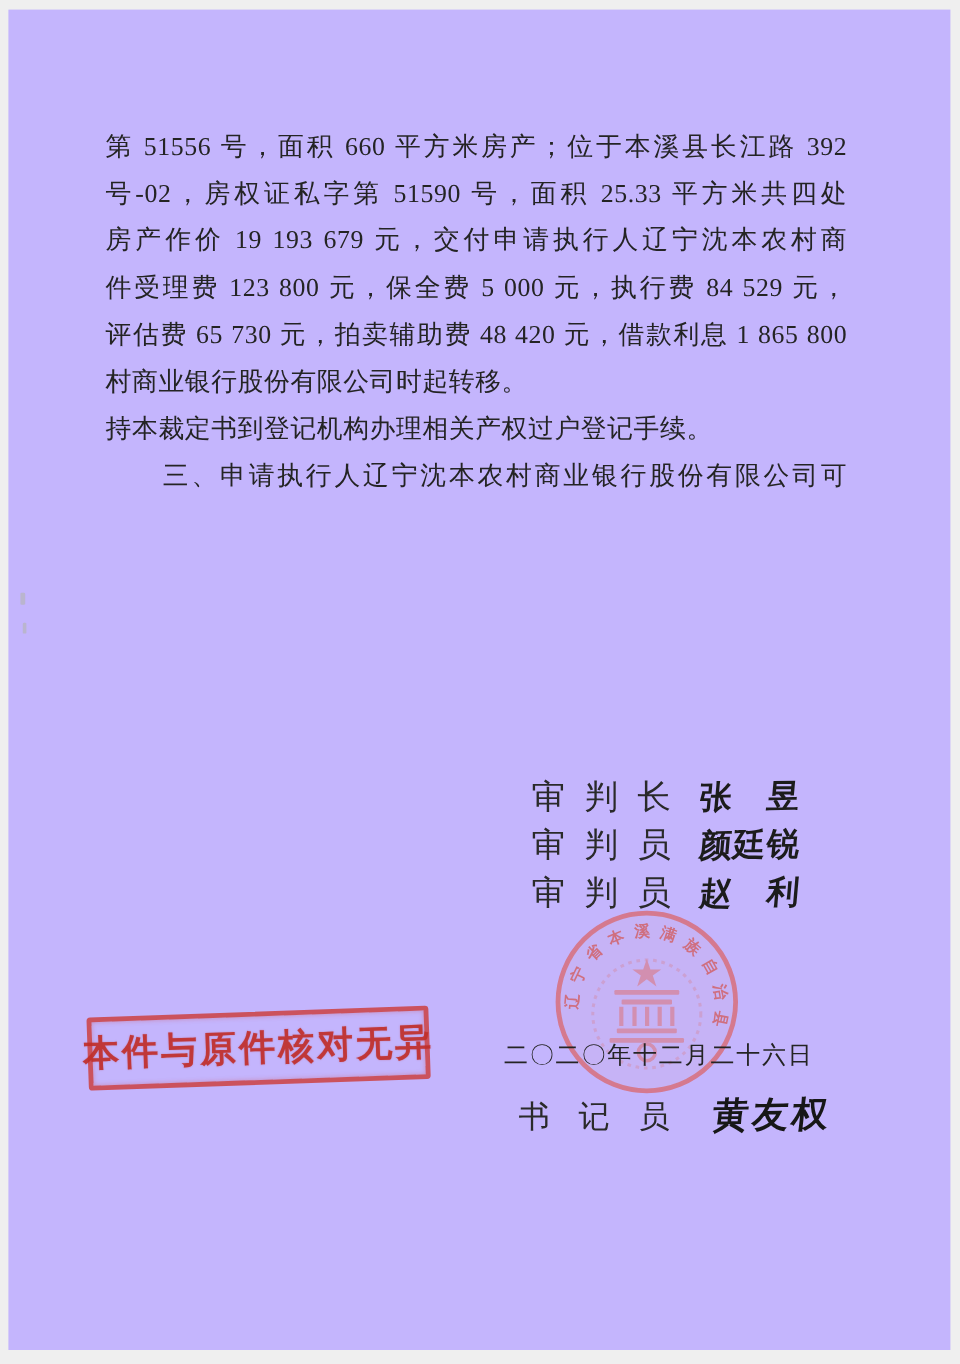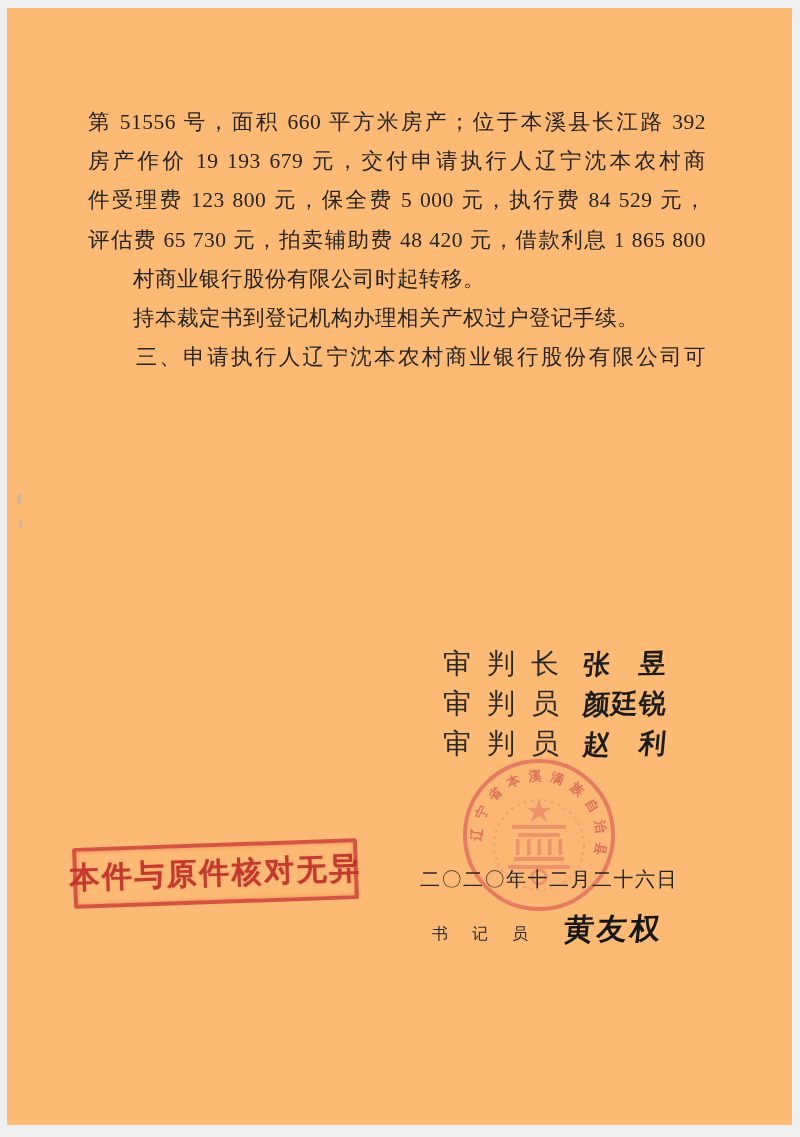--- a/index.html
+++ b/index.html
@@ -4,50 +4,50 @@
 <style>
   html,body{margin:0;padding:0;}
   body{
     width:800px;height:1137px;position:relative;
     background:#efefef;
     font-family:"Liberation Serif","DejaVu Serif",serif;
     overflow:hidden;
   }
   .page{
     position:absolute;left:7px;top:8px;width:785px;height:1117px;
-    background:#fdba74;
+    background:#c4b5fd;
   }
   
   .body-text{
     position:absolute;left:81px;top:95px;width:618px;
     font-size:21.5px;color:#242424;
   }
   .body-line{
     height:39.2px;line-height:39.2px;white-space:normal;
     text-align:justify;text-align-last:justify;
     letter-spacing:0.5px;
   }
-  .body-line.short{text-align-last:left;margin-left:45px;}
+  .body-line.short{text-align-last:left;}
   
   .sig-row{position:absolute;left:436px;white-space:nowrap;}
   .sig-label{
     font-size:28px;color:#2a2a2a;letter-spacing:16px;
   }
   .sig-name{
     display:inline-block;font-size:27px;font-weight:bold;color:#1c1c1c;
     margin-left:4px;transform:skewX(-6deg) rotate(-1deg);
     letter-spacing:1px;
   }
   
   .date-line{
     position:absolute;left:413px;top:858px;
     font-size:20px;color:#242424;letter-spacing:1.5px;white-space:nowrap;
   }
   .clerk-row{position:absolute;left:425px;top:901px;white-space:nowrap;}
-  .clerk-label{font-size:16px;color:#2a2a2a;letter-spacing:24px;}
+  .clerk-label{font-size:26px;color:#2a2a2a;letter-spacing:24px;}
   .clerk-name{
     display:inline-block;font-size:30px;font-weight:bold;color:#171717;
     margin-left:8px;transform:skewX(-7deg) rotate(-1deg);letter-spacing:3px;
   }
   
   .seal{
     position:absolute;left:449px;top:749px;width:166px;height:158px;
     opacity:0.88;pointer-events:none;
   }
   .seal svg{filter:blur(0.3px);}
@@ -69,20 +69,21 @@
   .bind-mark.m1{left:10px;top:486px;width:4px;height:10px;}
   .bind-mark.m2{left:12px;top:511px;width:3px;height:9px;}
 </style>
 </head>
 <body>
 
 <div class="page">
 
   <div class="body-text">
     <div class="body-line">第 51556 号，面积 660 平方米房产；位于本溪县长江路 392</div>
+    <div class="body-line">号-02，房权证私字第 51590 号，面积 25.33 平方米共四处</div>
     <div class="body-line">房产作价 19 193 679 元，交付申请执行人辽宁沈本农村商</div>
     <div class="body-line">件受理费 123 800 元，保全费 5 000 元，执行费 84 529 元，</div>
     <div class="body-line">评估费 65 730 元，拍卖辅助费 48 420 元，借款利息 1 865 800</div>
     <div class="body-line short">村商业银行股份有限公司时起转移。</div>
     <div class="body-line short">持本裁定书到登记机构办理相关产权过户登记手续。</div>
     <div class="body-line">　　三、申请执行人辽宁沈本农村商业银行股份有限公司可</div>
   </div>
 
   <div class="sig-row" style="top:637px;">
     <span class="sig-label">审判长</span>

